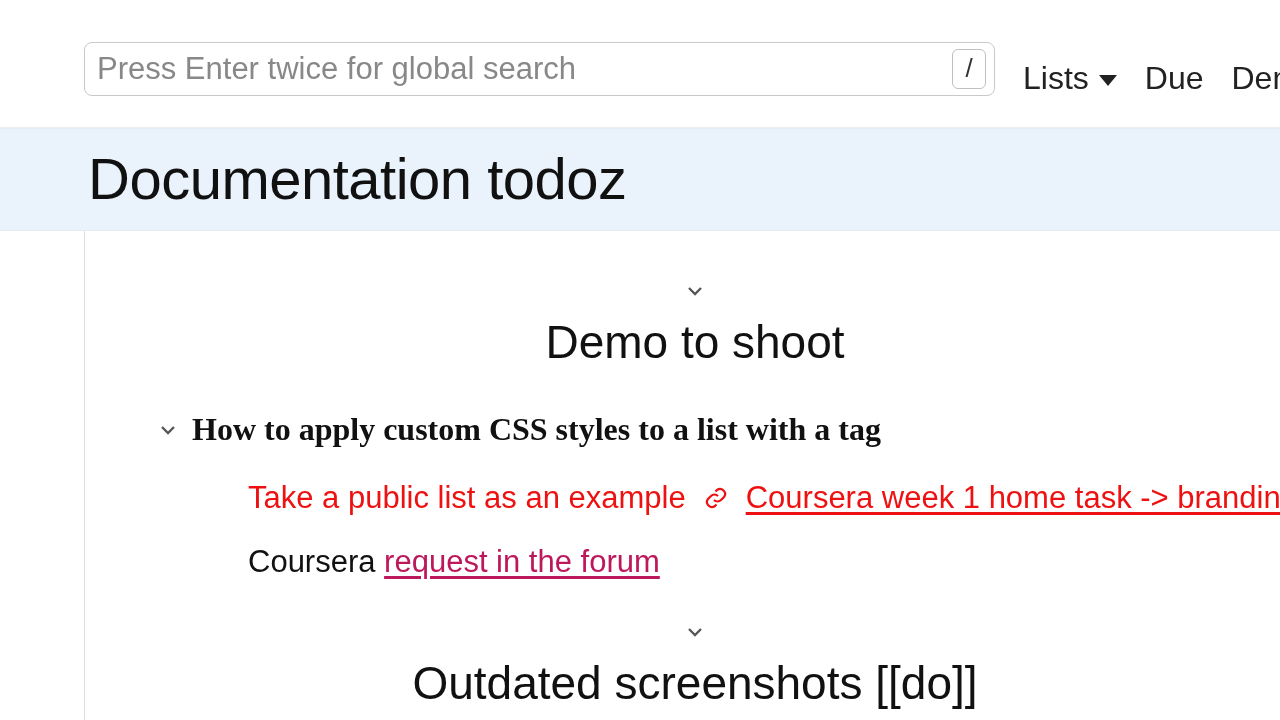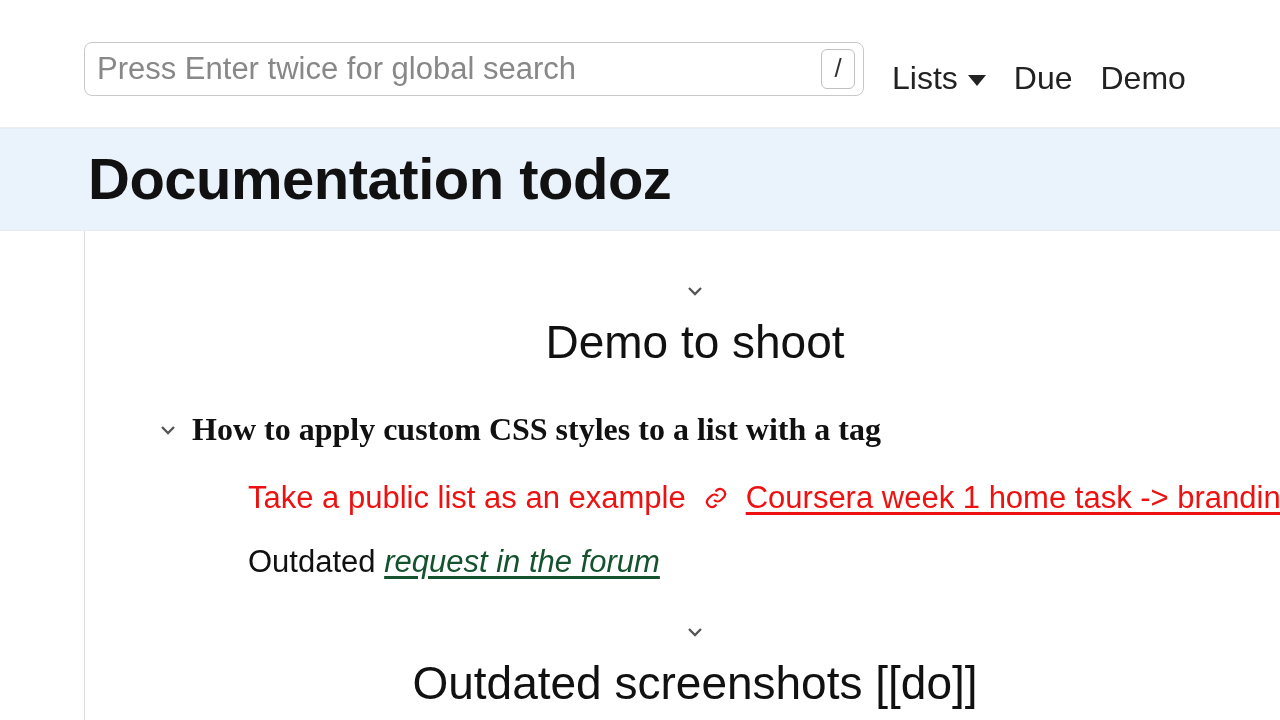--- a/index.html
+++ b/index.html
@@ -14,21 +14,21 @@
 
   .topbar {
     display: flex;
     align-items: center;
     gap: 28px;
     padding: 40px 80px 30px 84px;
     border-bottom: 1px solid #eee;
   }
   .search-wrap {
     flex: 0 0 auto;
-    width: 780px;
+    width: 911px;
     display: flex;
     align-items: center;
     border: 1px solid #c9c9c9;
     border-radius: 8px;
     padding: 6px 8px 6px 12px;
     background: #fff;
   }
   .search-input {
     flex: 1;
     border: none;
@@ -70,21 +70,21 @@
   }
 
   .title-band {
     background: #eaf2fb;
     border-top: 1px solid #e6ecf4;
     border-bottom: 1px solid #e6ecf4;
     padding: 16px 0 18px 88px;
   }
   .page-title {
     font-size: 58px;
-    font-weight: 700;
+    font-weight: 400;
     color: #111;
     letter-spacing: -0.5px;
   }
 
   .content {
     position: relative;
     padding: 50px 0 0 88px;
   }
   .vline {
     position: absolute;
@@ -114,21 +114,21 @@
   .h1-item { font-size: 46px; color: #111; }
   .h2-item { font-size: 32px; font-weight: 700; color: #111; }
   .body-item { font-size: 31px; }
 
   .gap-lg { margin-top: 42px; }
   .gap-md { margin-top: 32px; }
   .gap-sm { margin-top: 28px; }
 
   .red { color: #e11; }
   .red-u { color: #e11; text-decoration: underline; text-underline-offset: 4px; }
-  .u { text-decoration: underline; text-underline-offset: 4px; color: #14532d; font-style: italic; }
+  .u { text-decoration: underline; text-underline-offset: 4px; color: #be185d; }
 
   .link-icon {
     width: 24px; height: 24px;
     stroke: #e11;
     stroke-width: 2.2;
     fill: none;
     flex: 0 0 auto;
     margin: 0 4px;
     vertical-align: -3px;
   }
@@ -179,21 +179,21 @@
     <span class="red">Take a public list as an example</span>
     <svg class="link-icon" viewBox="0 0 24 24">
       <path d="M10 14a5 5 0 0 0 7 0l3-3a5 5 0 0 0-7-7l-1.5 1.5"></path>
       <path d="M14 10a5 5 0 0 0-7 0l-3 3a5 5 0 0 0 7 7l1.5-1.5"></path>
     </svg>
     <span class="red-u">Coursera week 1 home task -&gt; branding, brainsto</span>
   </div>
 
   <div class="row indent-3 gap-sm body-item">
     <span>
-      <span>Outdated </span><span class="u">request in the forum</span>
+      <span>Coursera </span><span class="u">request in the forum</span>
     </span>
   </div>
 
   <div class="row indent-1 gap-lg">
     <svg class="chev" viewBox="0 0 20 20">
       <polyline points="4 7 10 13 16 7"></polyline>
     </svg>
     <span class="h1-item">Outdated screenshots [[do]]</span>
   </div>
 

